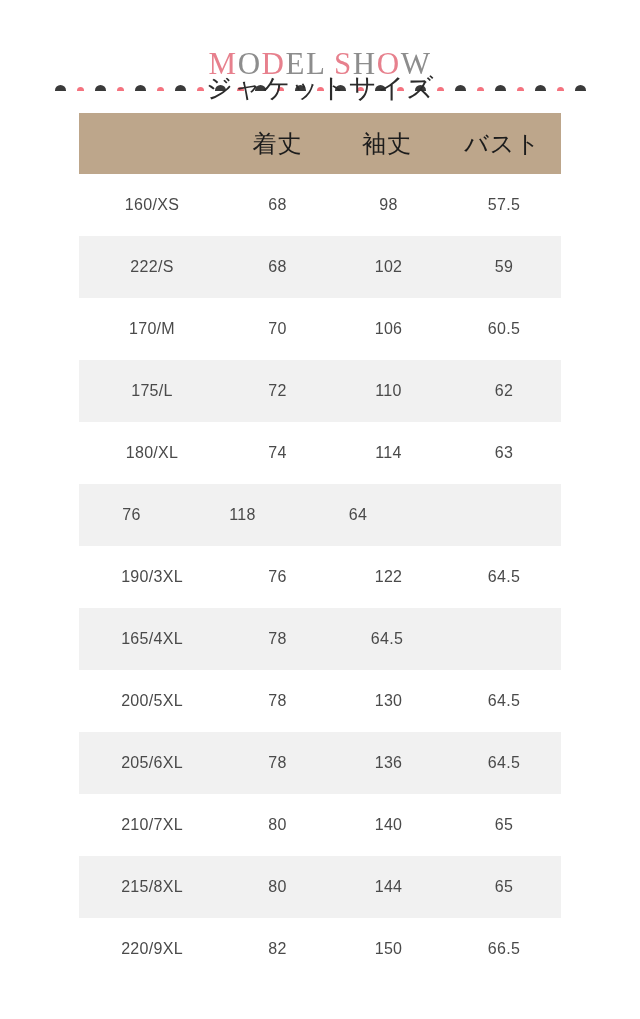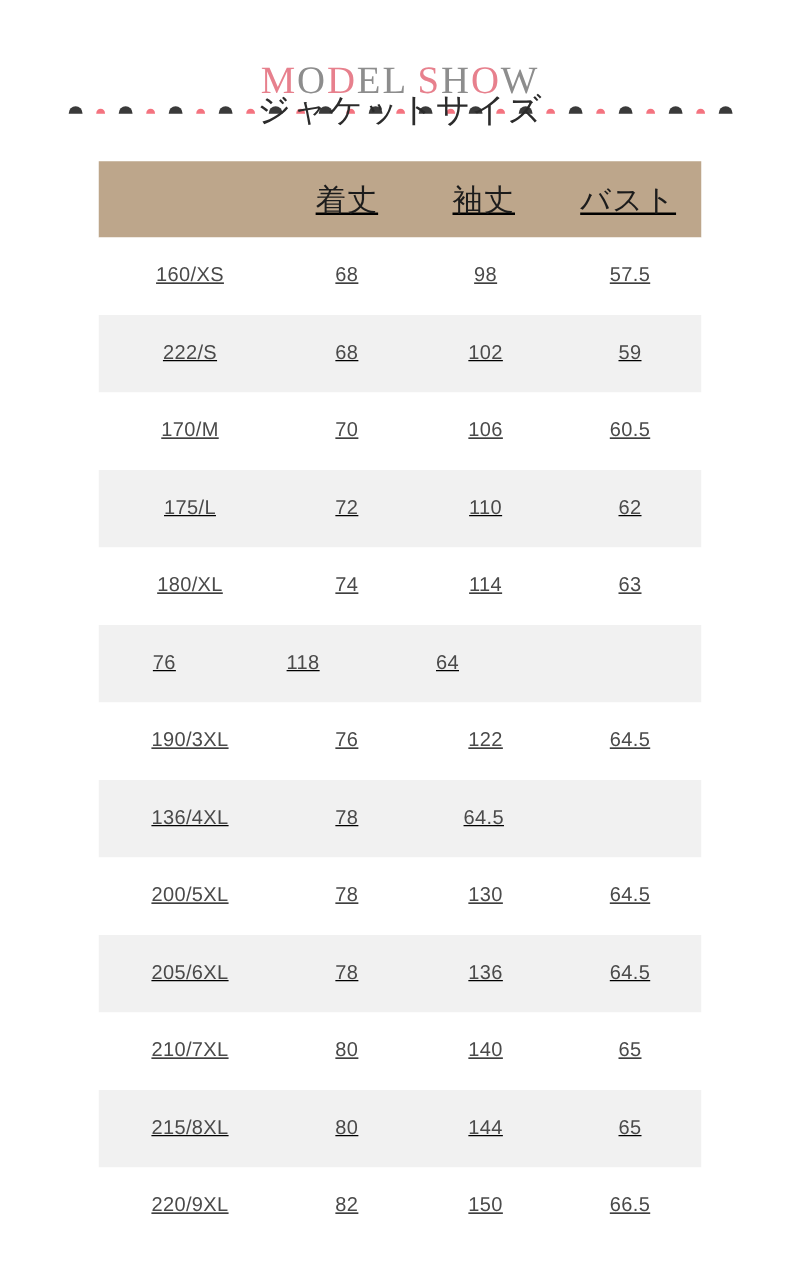--- a/index.html
+++ b/index.html
@@ -78,23 +78,22 @@
     font-size: 27px;
     line-height: 36px;
     color: #2b2b2b;
     letter-spacing: 1px;
   }
 
   
   #size-table {
     position: absolute;
     left: 79px;
-    top: 129px;
+    top: 113px;
     width: 482px;
-    text-decoration: underline;
   }
   .trow {
     display: flex;
     height: 62px;
     align-items: center;
   }
   .trow.header {
     height: 61px;
     background: #bda68b;
   }
@@ -198,21 +197,21 @@
         <div class="cell c-bust">118</div>
         <div class="cell c-slv">64</div>
       </div>
       <div class="trow odd">
         <div class="cell c-size">190/3XL</div>
         <div class="cell c-len">76</div>
         <div class="cell c-bust">122</div>
         <div class="cell c-slv">64.5</div>
       </div>
       <div class="trow even">
-        <div class="cell c-size">136/4XL</div>
+        <div class="cell c-size">165/4XL</div>
         <div class="cell c-len">78</div>
         <div class="cell c-slv">64.5</div>
       </div>
       <div class="trow odd">
         <div class="cell c-size">200/5XL</div>
         <div class="cell c-len">78</div>
         <div class="cell c-bust">130</div>
         <div class="cell c-slv">64.5</div>
       </div>
       <div class="trow even">

